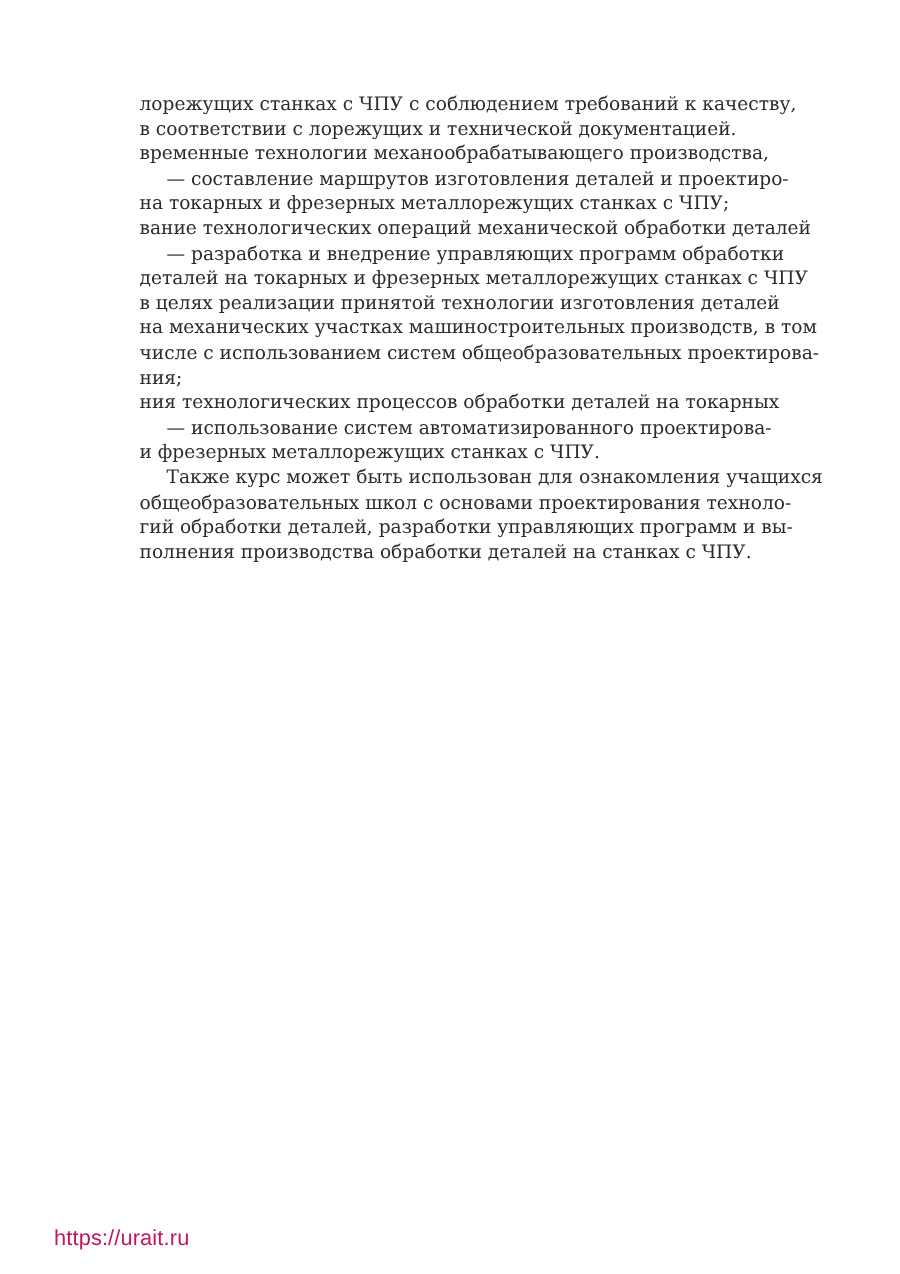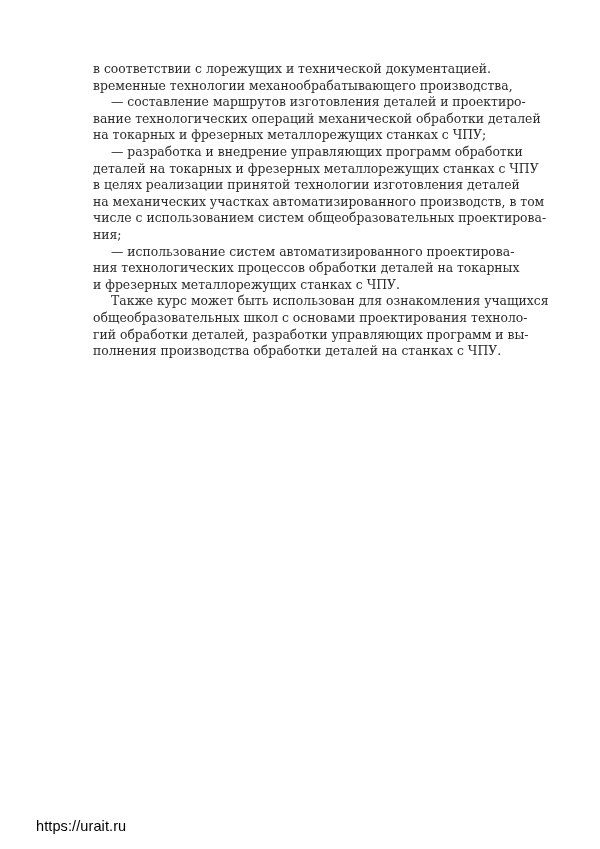--- a/index.html
+++ b/index.html
@@ -35,50 +35,51 @@
     }
     .line.indent {
       padding-left: 18px;
     }
     .watermark {
       position: absolute;
       left: 36px;
       top: 818px;
       font-family: "Liberation Sans", "DejaVu Sans", sans-serif;
       font-size: 14.5px;
-      color: #000000;
+      color: #be185d;
       letter-spacing: 0.1px;
     }
   </style>
 </head>
 <body>
 
 <div class="page-text">
   <div>
+    <span class="line">лорежущих станках с ЧПУ с соблюдением требований к качеству,</span>
     <span class="line last">в соответствии с лорежущих и технической документацией.</span>
   </div>
   <div>
     <span class="line">временные технологии механообрабатывающего производства,</span>
   </div>
   <div>
     <span class="line indent">— составление маршрутов изготовления деталей и проектиро-</span>
+    <span class="line last">на токарных и фрезерных металлорежущих станках с ЧПУ;</span>
     <span class="line">вание технологических операций механической обработки деталей</span>
-    <span class="line last">на токарных и фрезерных металлорежущих станках с ЧПУ;</span>
   </div>
   <div>
     <span class="line indent">— разработка и внедрение управляющих программ обработки</span>
     <span class="line">деталей на токарных и фрезерных металлорежущих станках с ЧПУ</span>
     <span class="line">в целях реализации принятой технологии изготовления деталей</span>
-    <span class="line">на механических участках автоматизированного производств, в том</span>
+    <span class="line">на механических участках машиностроительных производств, в том</span>
     <span class="line">числе с использованием систем общеобразовательных проектирова-</span>
     <span class="line last">ния;</span>
   </div>
   <div>
+    <span class="line">ния технологических процессов обработки деталей на токарных</span>
     <span class="line indent">— использование систем автоматизированного проектирова-</span>
-    <span class="line">ния технологических процессов обработки деталей на токарных</span>
     <span class="line last">и фрезерных металлорежущих станках с ЧПУ.</span>
   </div>
   <div>
     <span class="line indent">Также курс может быть использован для ознакомления учащихся</span>
     <span class="line">общеобразовательных школ с основами проектирования техноло-</span>
     <span class="line">гий обработки деталей, разработки управляющих программ и вы-</span>
     <span class="line last">полнения производства обработки деталей на станках с ЧПУ.</span>
   </div>
 </div>
 

